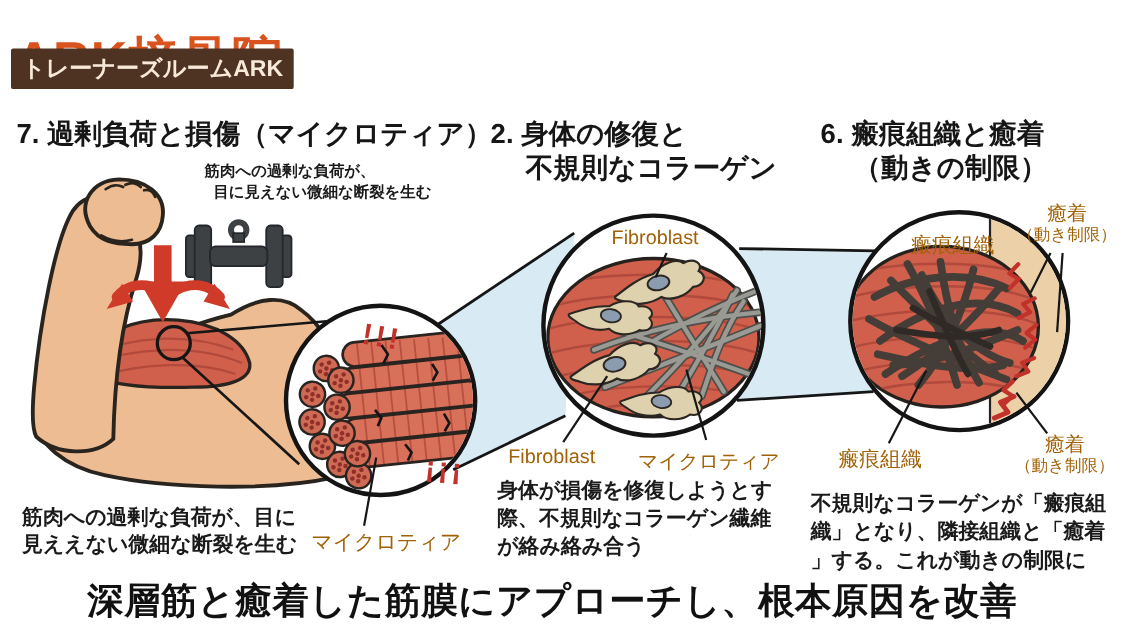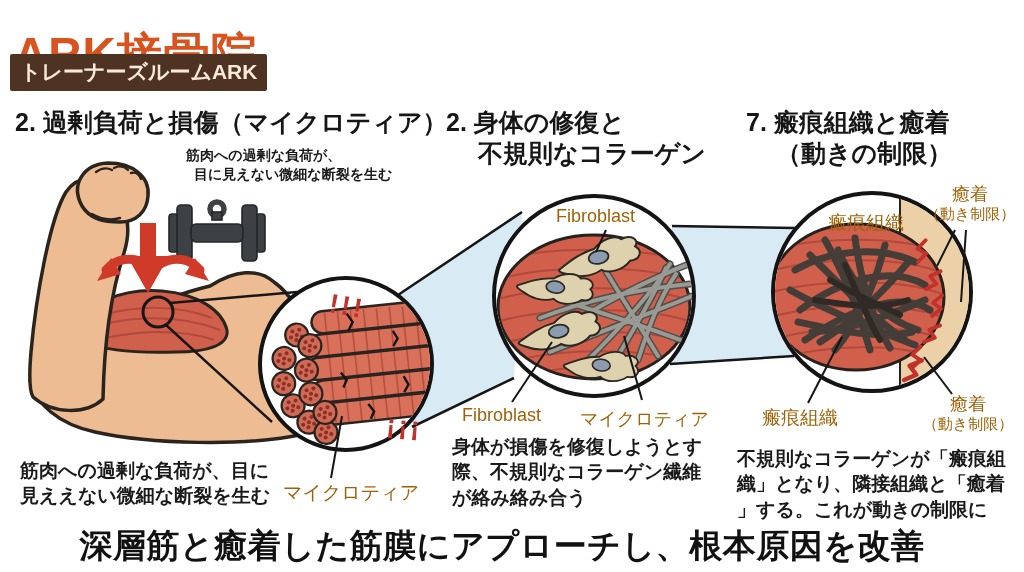--- a/index.html
+++ b/index.html
@@ -6,21 +6,21 @@
   .stage{
     position:relative;width:1024px;height:572px;background:#fff;overflow:hidden;
     font-family:"Liberation Sans","DejaVu Sans",sans-serif;color:#1a1a1a;
   }
   .abs{position:absolute;}
   .logo-main{
     left:14px;top:24px;font-size:46px;font-weight:800;letter-spacing:1px;
     color:var(--logo-orange,#d9531e);white-space:nowrap;
   }
   .logo-sub{
-    left:10px;top:54px;background:var(--logo-banner-bg,#4f3322);
+    left:10px;top:44px;background:var(--logo-banner-bg,#4f3322);
     color:var(--logo-banner-text,#f8e9d9);font-size:21px;font-weight:800;
     padding:4px 10px 5px 10px;border-radius:2px;white-space:nowrap;
   }
   .title{
     left:286px;top:22px;width:732px;text-align:center;font-size:33px;font-weight:800;
     color:#141414;white-space:nowrap;
   }
   .sec-h{font-size:25px;font-weight:800;line-height:1.22;white-space:nowrap;color:#161616;}
   .note{font-size:14px;font-weight:700;line-height:1.33;white-space:nowrap;}
   .cap{font-size:19px;font-weight:700;line-height:1.33;white-space:nowrap;}
@@ -214,31 +214,31 @@
       <line x1="808" y1="403" x2="842" y2="337"></line>
       <line x1="952" y1="394" x2="924" y2="357"></line>
       <line x1="955" y1="230" x2="937" y2="266"></line>
       <line x1="966" y1="230" x2="961" y2="302"></line>
     </g>
   </svg>
 
   <div class="abs logo-main">ARK接骨院</div>
   <div class="abs logo-sub">トレーナーズルームARK</div>
 
-  <div class="abs sec-h" style="left:15px;top:107px;">2. 過剰負荷と損傷（マイクロティア）</div>
+  <div class="abs sec-h" style="left:15px;top:107px;">7. 過剰負荷と損傷（マイクロティア）</div>
   <div class="abs note" style="left:186px;top:146px;">
     <div>筋肉への過剰な負荷が、</div>
     <div style="margin-left:8px;">目に見えない微細な断裂を生む</div>
   </div>
   <div class="abs sec-h" style="left:446px;top:107px;">
     <div>2. 身体の修復と</div>
     <div style="margin-left:32px;">不規則なコラーゲン</div>
   </div>
   <div class="abs sec-h" style="left:746px;top:107px;">
-    <div>7. 瘢痕組織と癒着</div>
+    <div>6. 瘢痕組織と癒着</div>
     <div style="margin-left:30px;">（動きの制限）</div>
   </div>
 
   <div class="abs lbl" style="left:283px;top:480px;font-size:19px;">マイクロティア</div>
   <div class="abs lbl" style="left:556px;top:206px;font-size:18px;">Fibroblast</div>
   <div class="abs lbl" style="left:462px;top:405px;font-size:18px;">Fibroblast</div>
   <div class="abs lbl" style="left:580px;top:407px;font-size:18px;">マイクロティア</div>
   <div class="abs lbl" style="left:828px;top:210px;font-size:19px;">瘢痕組織</div>
   <div class="abs lbl" style="left:918px;top:184px;width:104px;text-align:center;font-size:18px;line-height:1.15;">
     <div>癒着</div>

